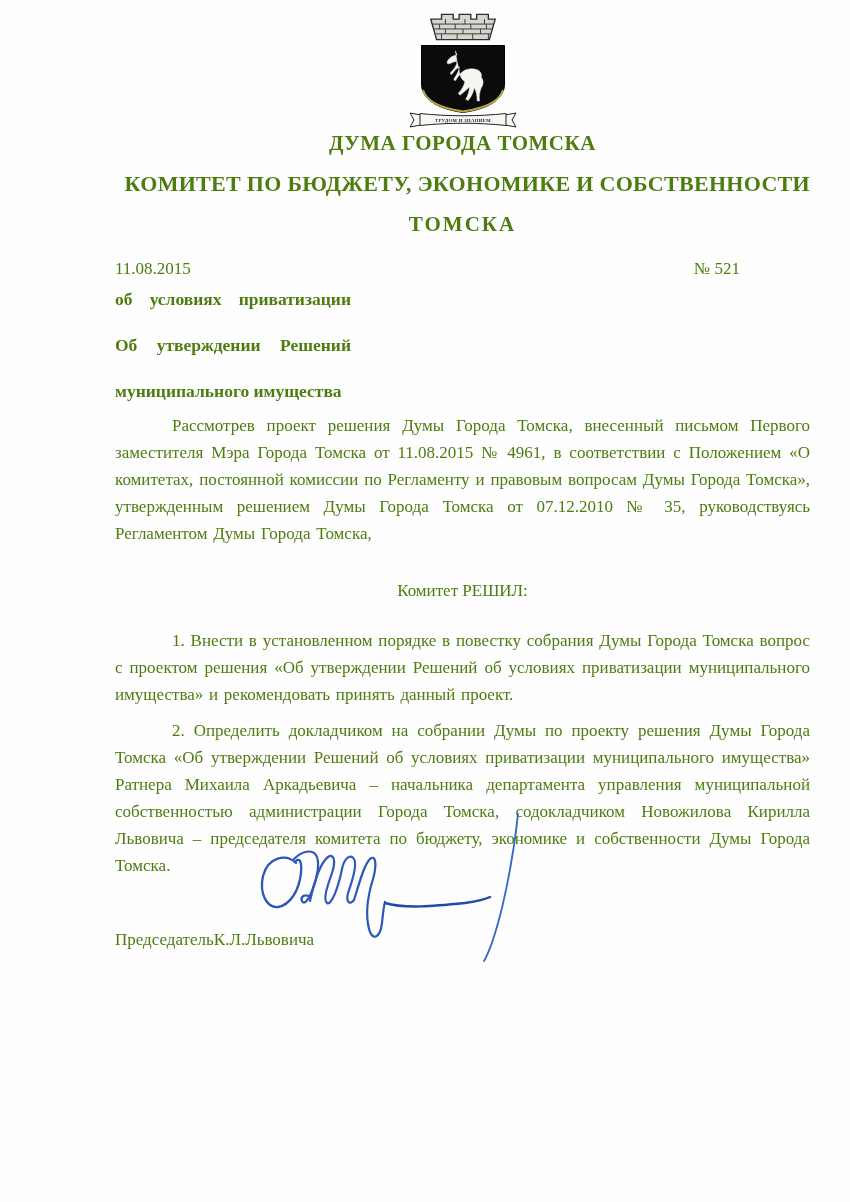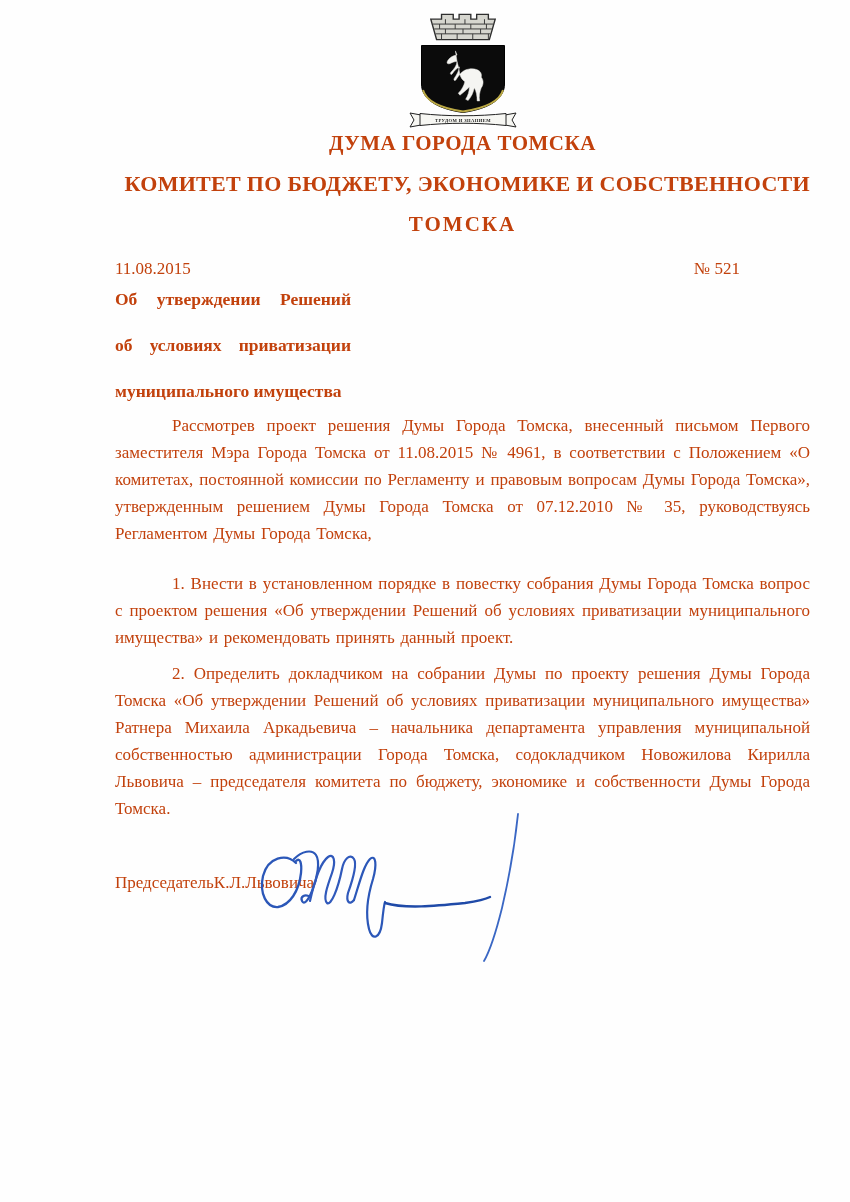--- a/index.html
+++ b/index.html
@@ -2,21 +2,21 @@
 <html><head>
 <meta charset="utf-8">
 <style>
   html,body{margin:0;padding:0;background:#ffffff;}
   .page{
     position:relative;
     width:850px;height:1202px;
     background:#fefefe;
     overflow:hidden;
     font-family:"Liberation Serif","DejaVu Serif",serif;
-    color:#c2410c;
+    color:#4d7c0f;
   }
   .content{padding:0 40px 0 115px;}
 
   
   .emblem{position:relative;width:110px;height:118px;margin:12px auto 0;}
   .emblem .crown{position:absolute;left:14px;top:0;}
   .emblem .shield{position:absolute;left:12px;top:32px;}
   .emblem .ribbon{position:absolute;left:0;top:98px;}
 
   
@@ -100,27 +100,28 @@
     <div class="org-title">ДУМА ГОРОДА ТОМСКА</div>
     <div class="committee-title">КОМИТЕТ ПО БЮДЖЕТУ, ЭКОНОМИКЕ И СОБСТВЕННОСТИ</div>
     <div class="doc-type">ТОМСКА</div>
 
     <div class="date-row">
       <span class="doc-date">11.08.2015</span>
       <span class="doc-number">№ 521</span>
     </div>
 
     <div class="subject">
+      <div class="sline">об условиях приватизации</div>
       <div class="sline">Об утверждении Решений</div>
-      <div class="sline">об условиях приватизации</div>
       <div class="sline">муниципального имущества</div>
     </div>
 
     <div class="para preamble">Рассмотрев проект решения Думы Города Томска, внесенный письмом Первого заместителя Мэра Города Томска от 11.08.2015 № 4961, в соответствии с Положением «О комитетах, постоянной комиссии по Регламенту и правовым вопросам Думы Города Томска», утвержденным решением Думы Города Томска от 07.12.2010 № 35, руководствуясь Регламентом Думы Города Томска,</div>
 
+    <div class="resolved">Комитет РЕШИЛ:</div>
 
     <div class="para item-1">1. Внести в установленном порядке в повестку собрания Думы Города Томска вопрос с проектом решения «Об утверждении Решений об условиях приватизации муниципального имущества» и рекомендовать принять данный проект.</div>
     <div class="para item-2">2. Определить докладчиком на собрании Думы по проекту решения Думы Города Томска «Об утверждении Решений об условиях приватизации муниципального имущества» Ратнера Михаила Аркадьевича – начальника департамента управления муниципальной собственностью администрации Города Томска, содокладчиком Новожилова Кирилла Львовича – председателя комитета по бюджету, экономике и собственности Думы Города Томска.</div>
 
     <div class="signature-row">
       <span>Председатель</span>
       <span class="signer-name">К.Л.Львовича</span>
     </div>
   </div>
 

